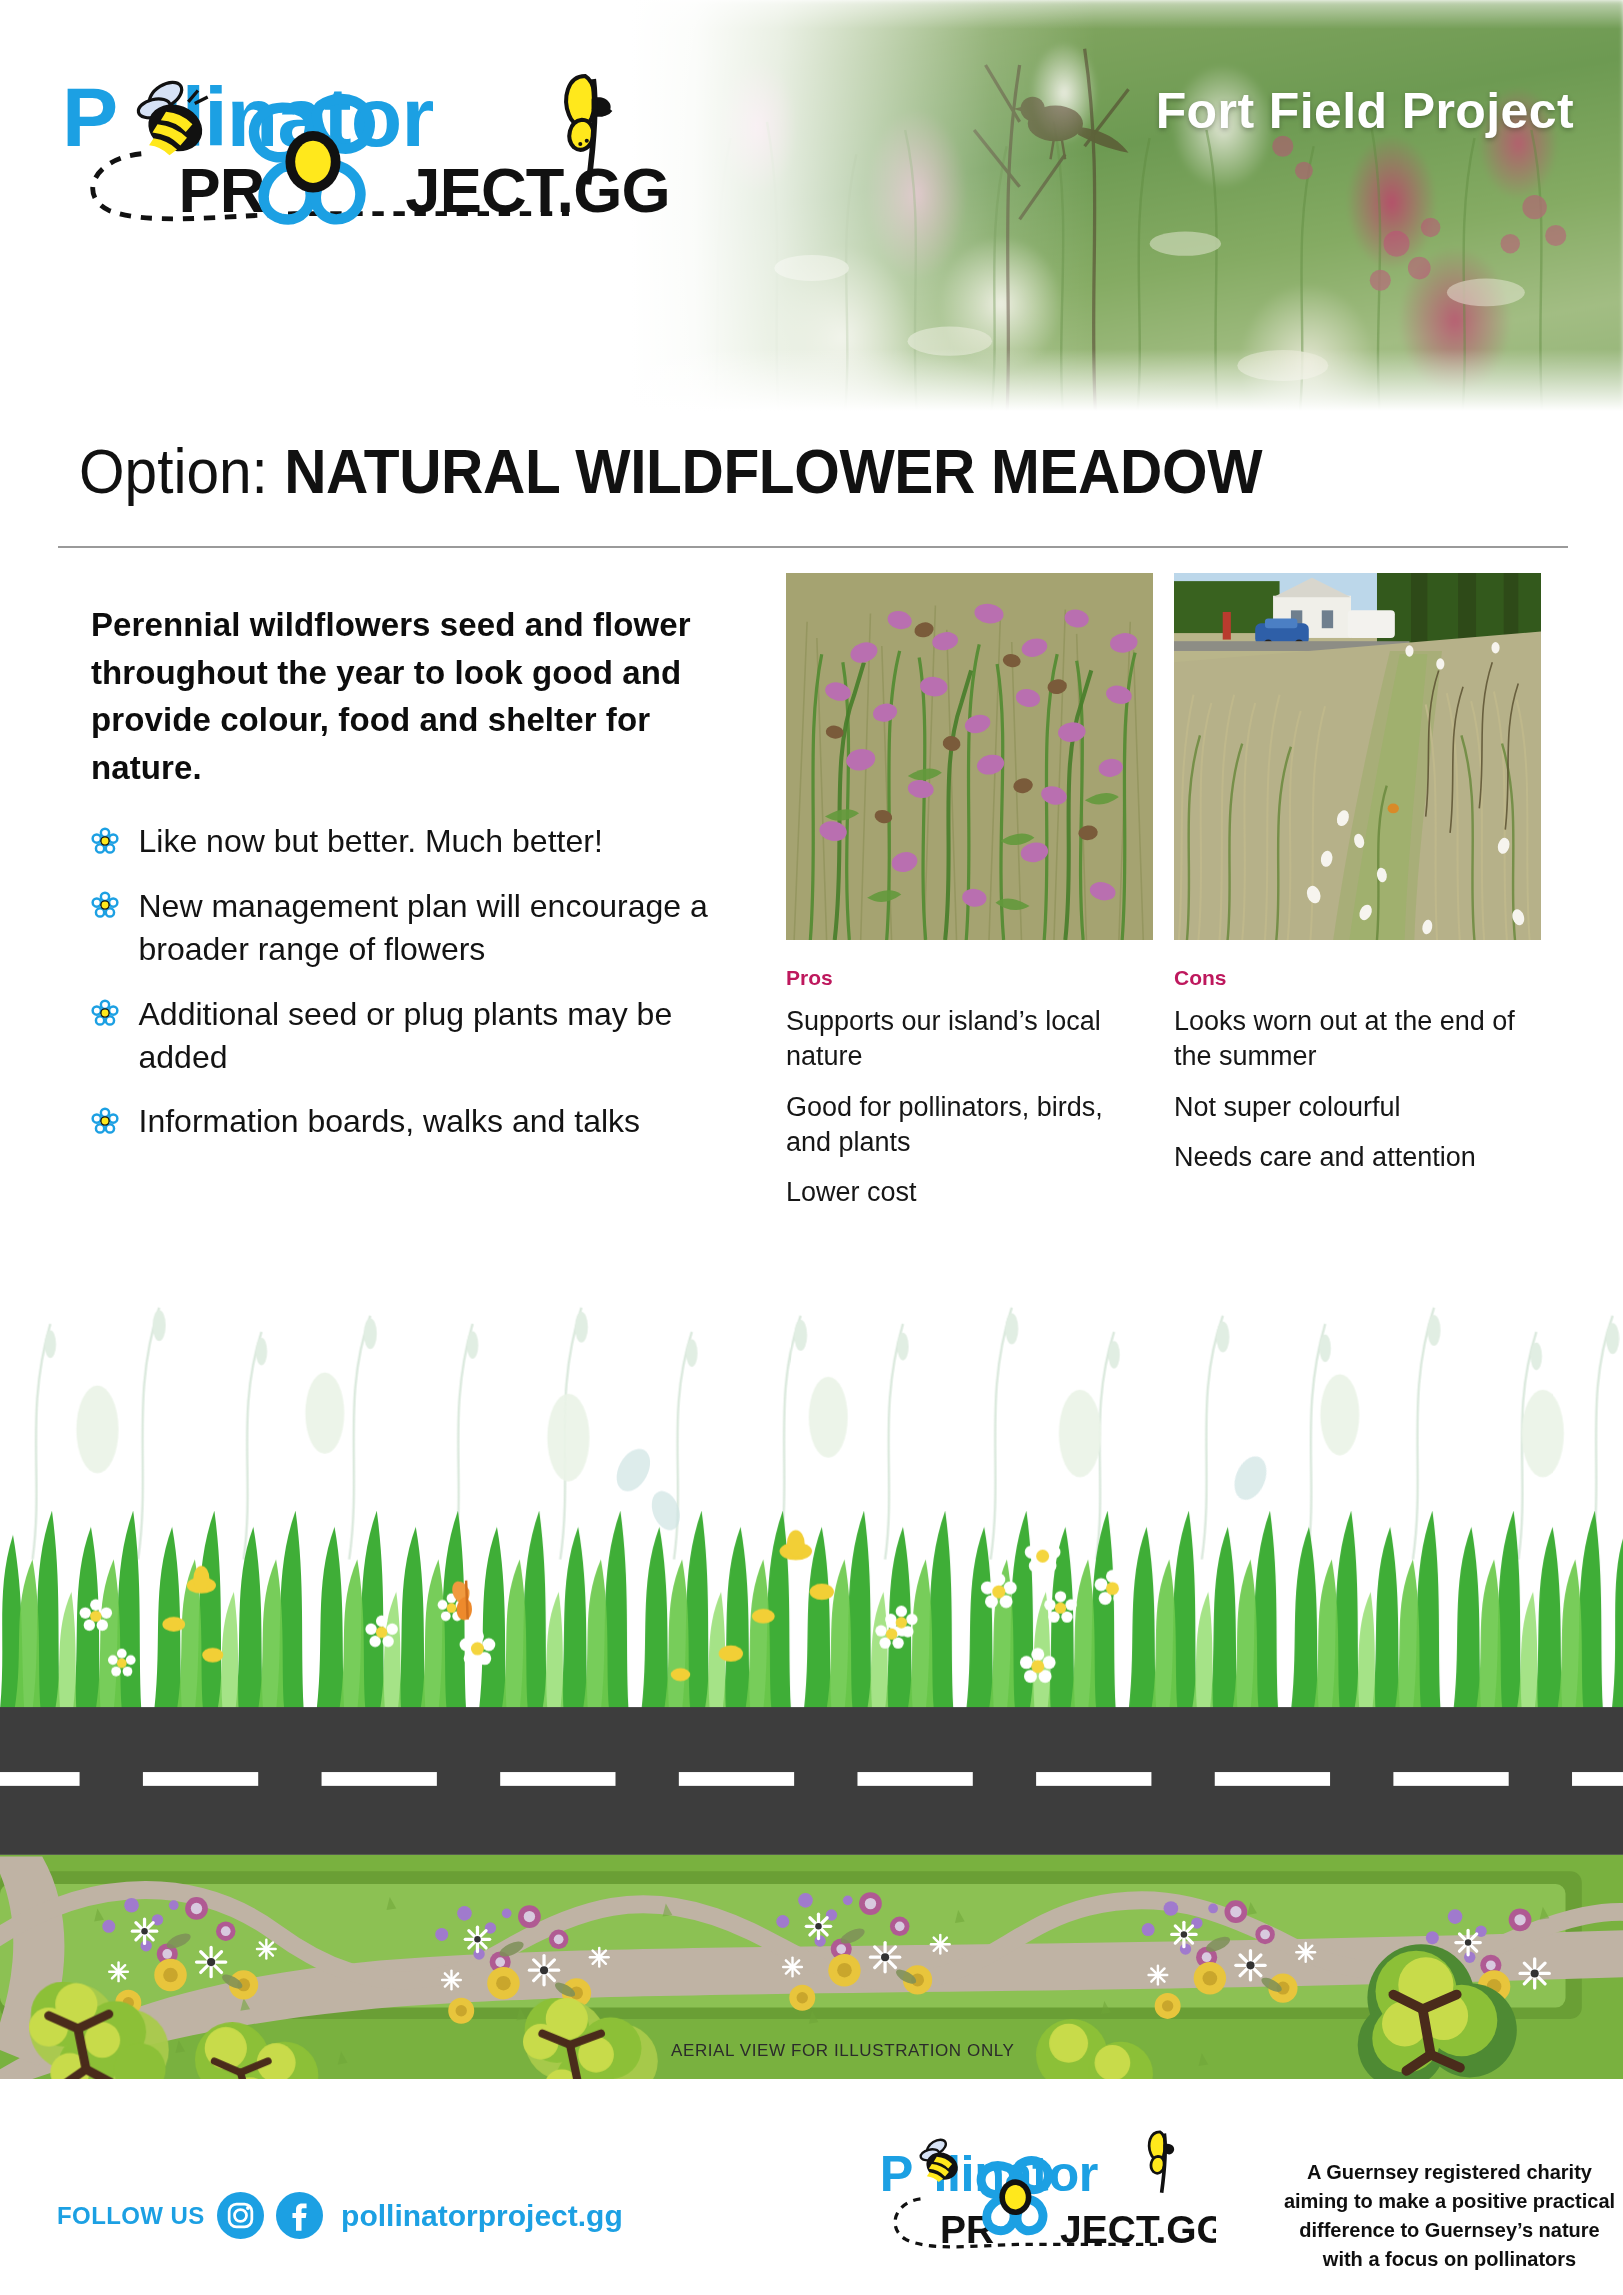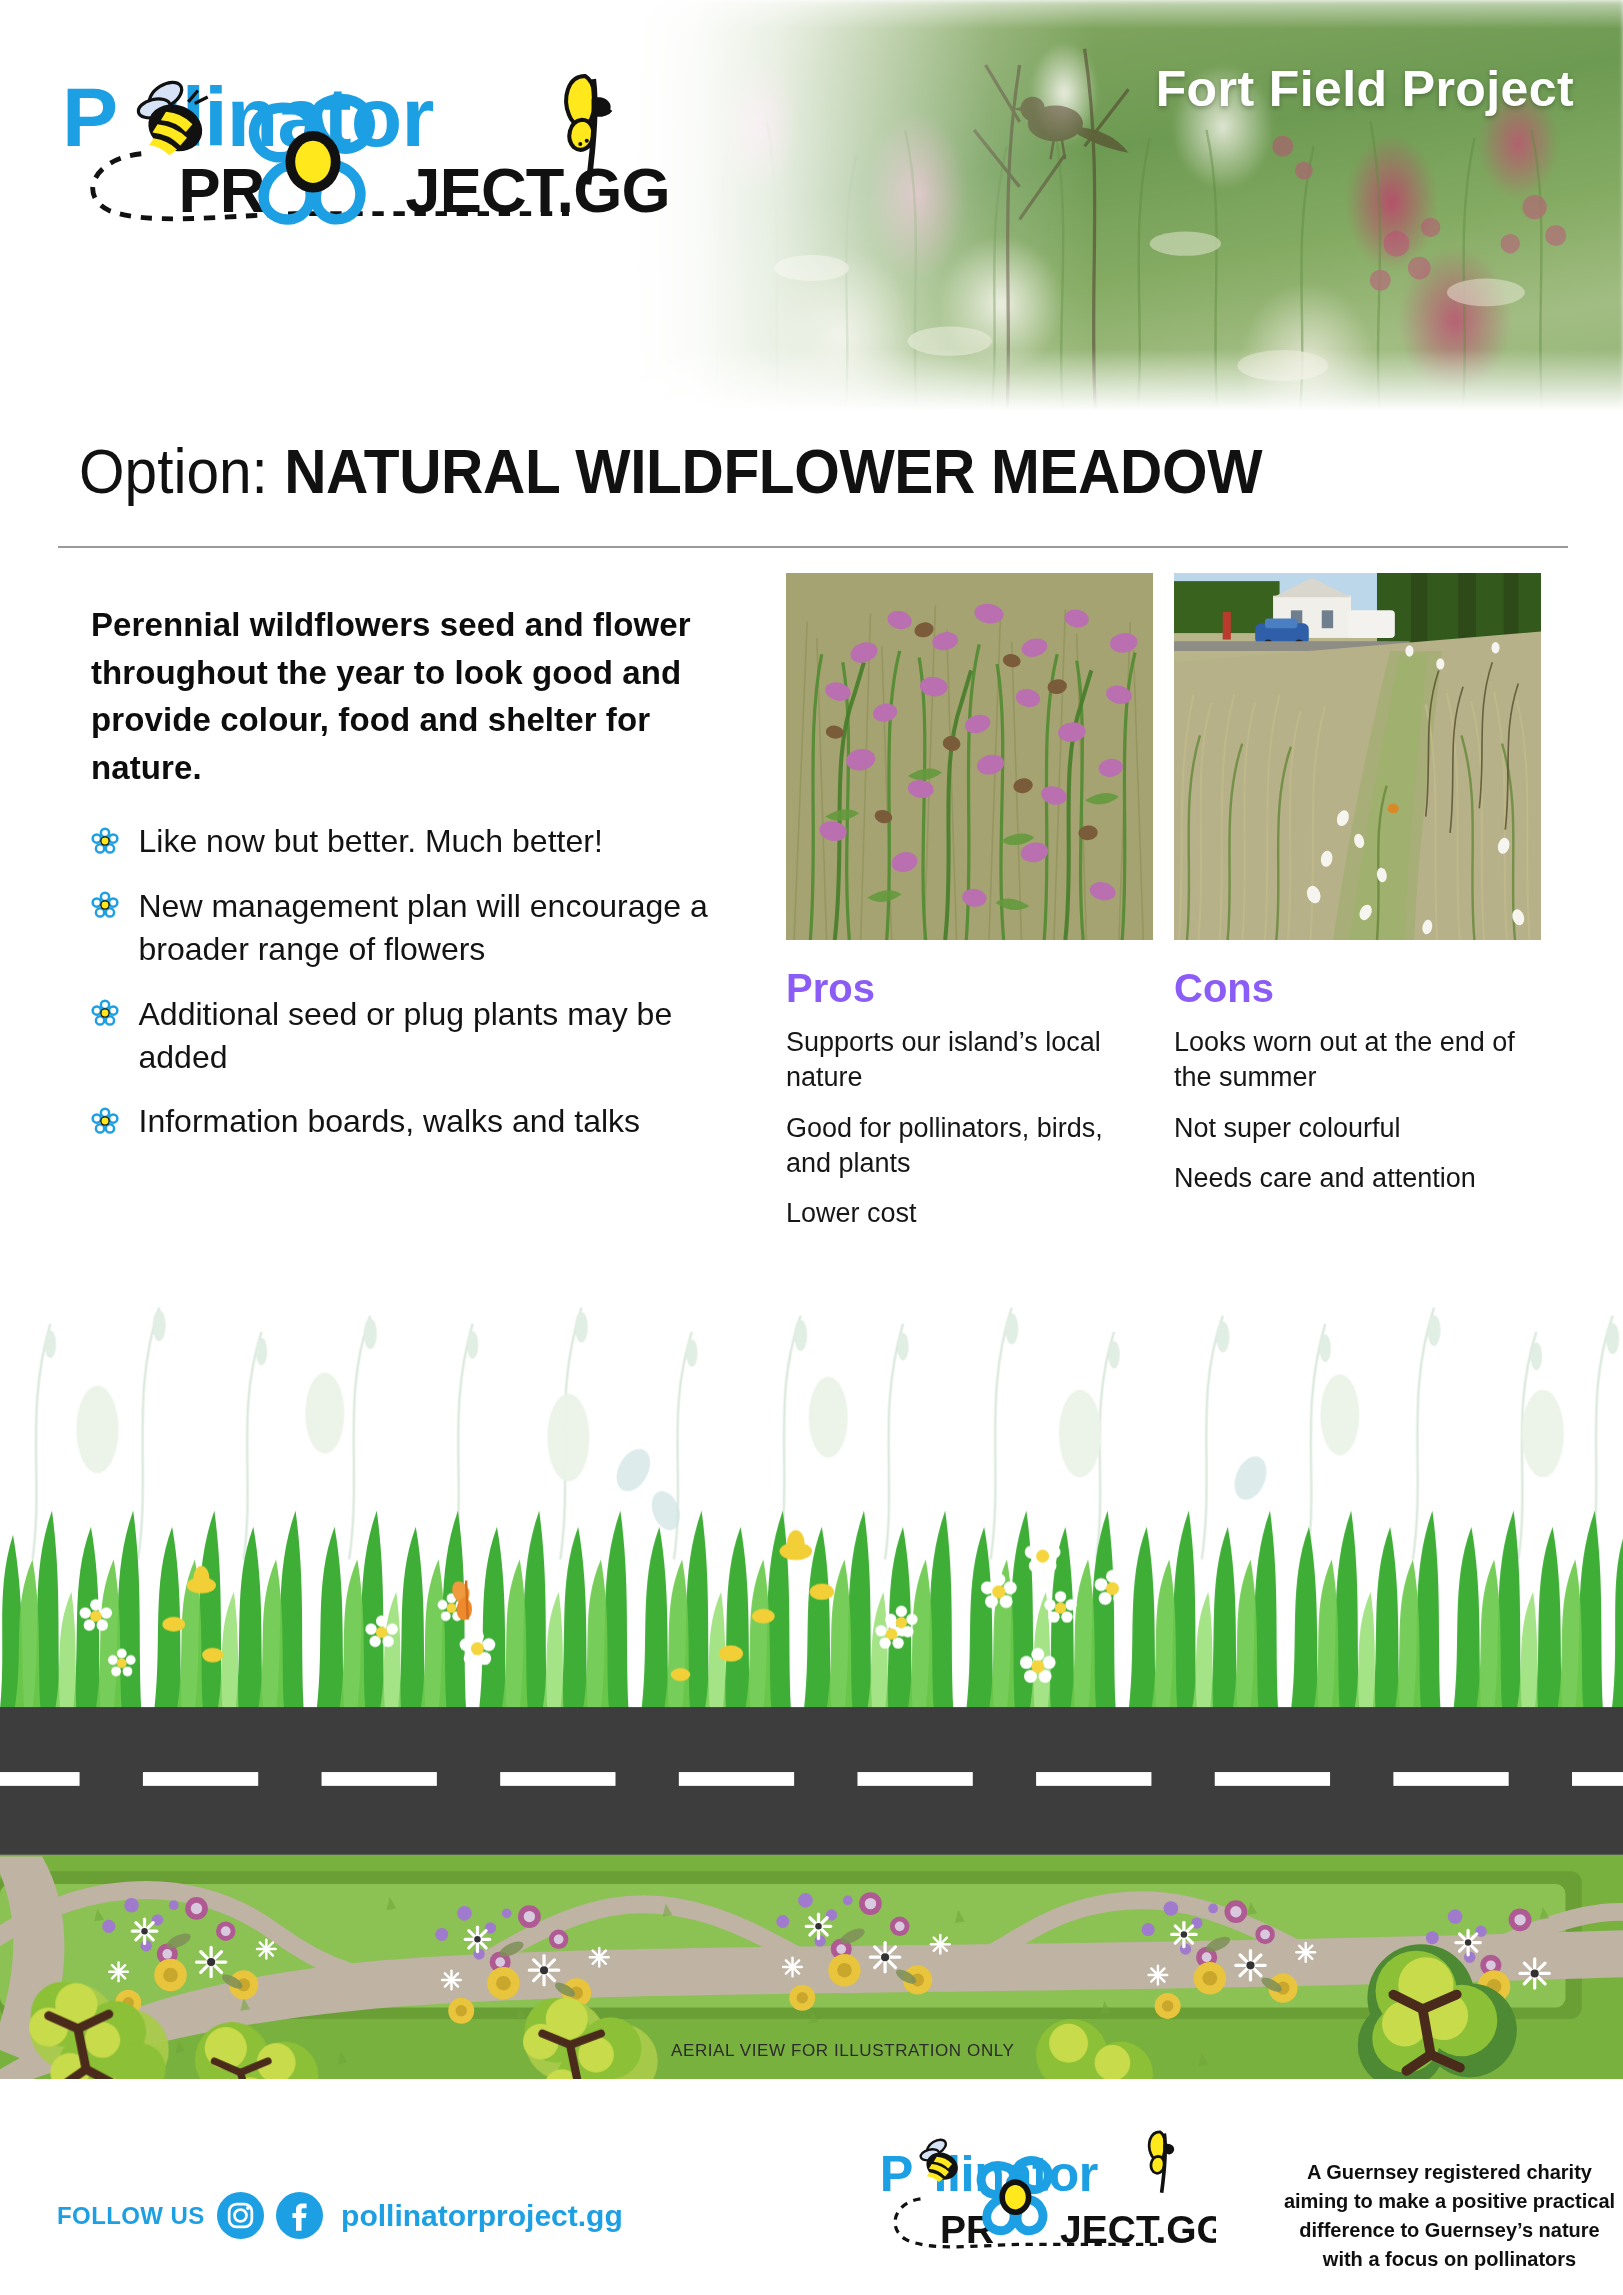--- a/index.html
+++ b/index.html
@@ -43,21 +43,21 @@
   }
   .hero-photo .fade-bottom {
     position: absolute; left:0; right:0; bottom:0; height: 73px;
     background: linear-gradient(to bottom, rgba(255,255,255,0), #fff 85%);
   }
   .hero-photo .fade-top {
     position: absolute; left:0; right:0; top:0; height: 29px;
     background: linear-gradient(to bottom, rgba(255,255,255,.55), rgba(255,255,255,0));
   }
   .hero-title {
-    position: absolute; right: 50px; top: 60px;
+    position: absolute; right: 50px; top: 82px;
     color: #ffffff; font-size: 50px; font-weight: 700;
     letter-spacing: 0.4px; text-shadow: 0 1.6px 4.9px rgba(0,0,0,.28);
     font-family: "Liberation Sans", sans-serif;
   }
 
   
   .logo { position: absolute; left: 50px; top: 63px; width: 641px; height: 162px; }
   .logo svg { display: block; width: 100%; height: 100%; }
 
   
@@ -94,21 +94,21 @@
 
   .right-col { position: absolute; left: 786px; top: 0; width: 755px; }
   .photos { display: flex; gap: 21px; }
   .photo { width: 367px; height: 367px; overflow: hidden; position: relative; }
   .photo svg { position: absolute; inset: 0; width: 100%; height: 100%; }
 
   .prosconsrow { display: flex; gap: 21px; margin-top: 26px; }
   .pc-col { width: 367px; }
   .pc-head {
     font-family: "Liberation Sans Narrow", "Liberation Sans", sans-serif;
-    font-size: 40px; font-weight: 700; color: #8b5cf6; margin-bottom: 14px;
+    font-size: 21px; font-weight: 700; color: #be185d; margin-bottom: 14px;
   }
   .pc-item {
     font-family: "Liberation Sans Narrow", "Liberation Sans", sans-serif;
     font-size: 27px; font-weight: 400; color: #161616; line-height: 1.3;
     margin-bottom: 15.4px;
   }
 
   
   .illus { position: absolute; left: 0; top: 1267px; width: 1624px; height: 812px; }
   .illus > svg { display: block; width: 1624px; height: 812px; }

